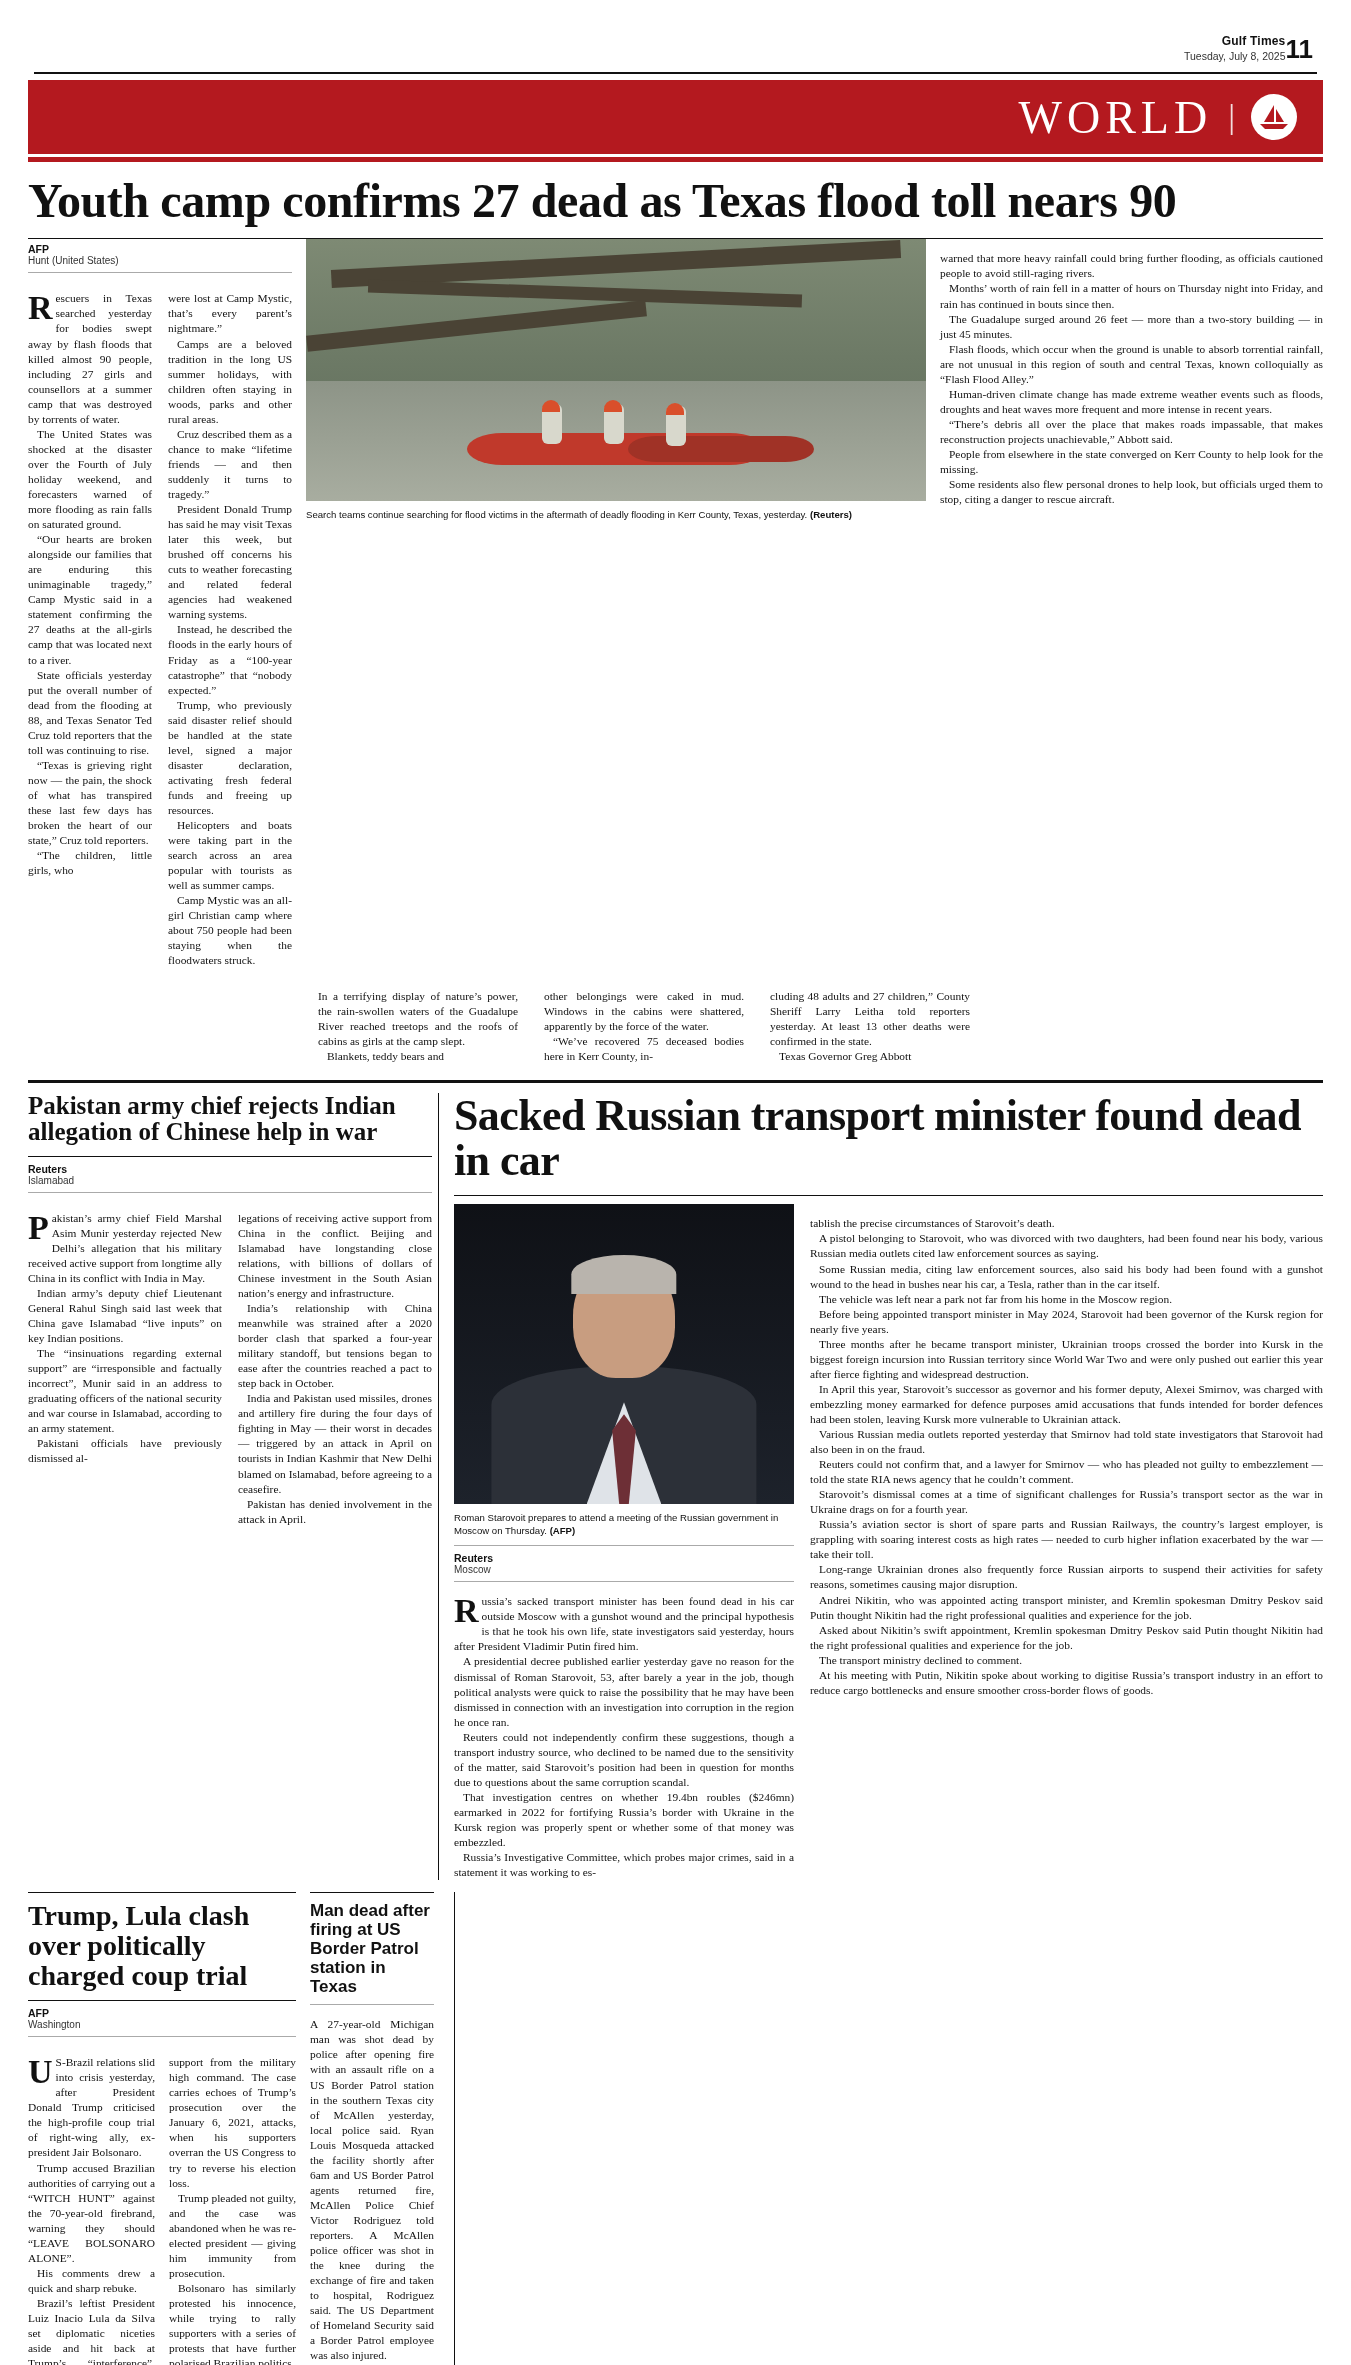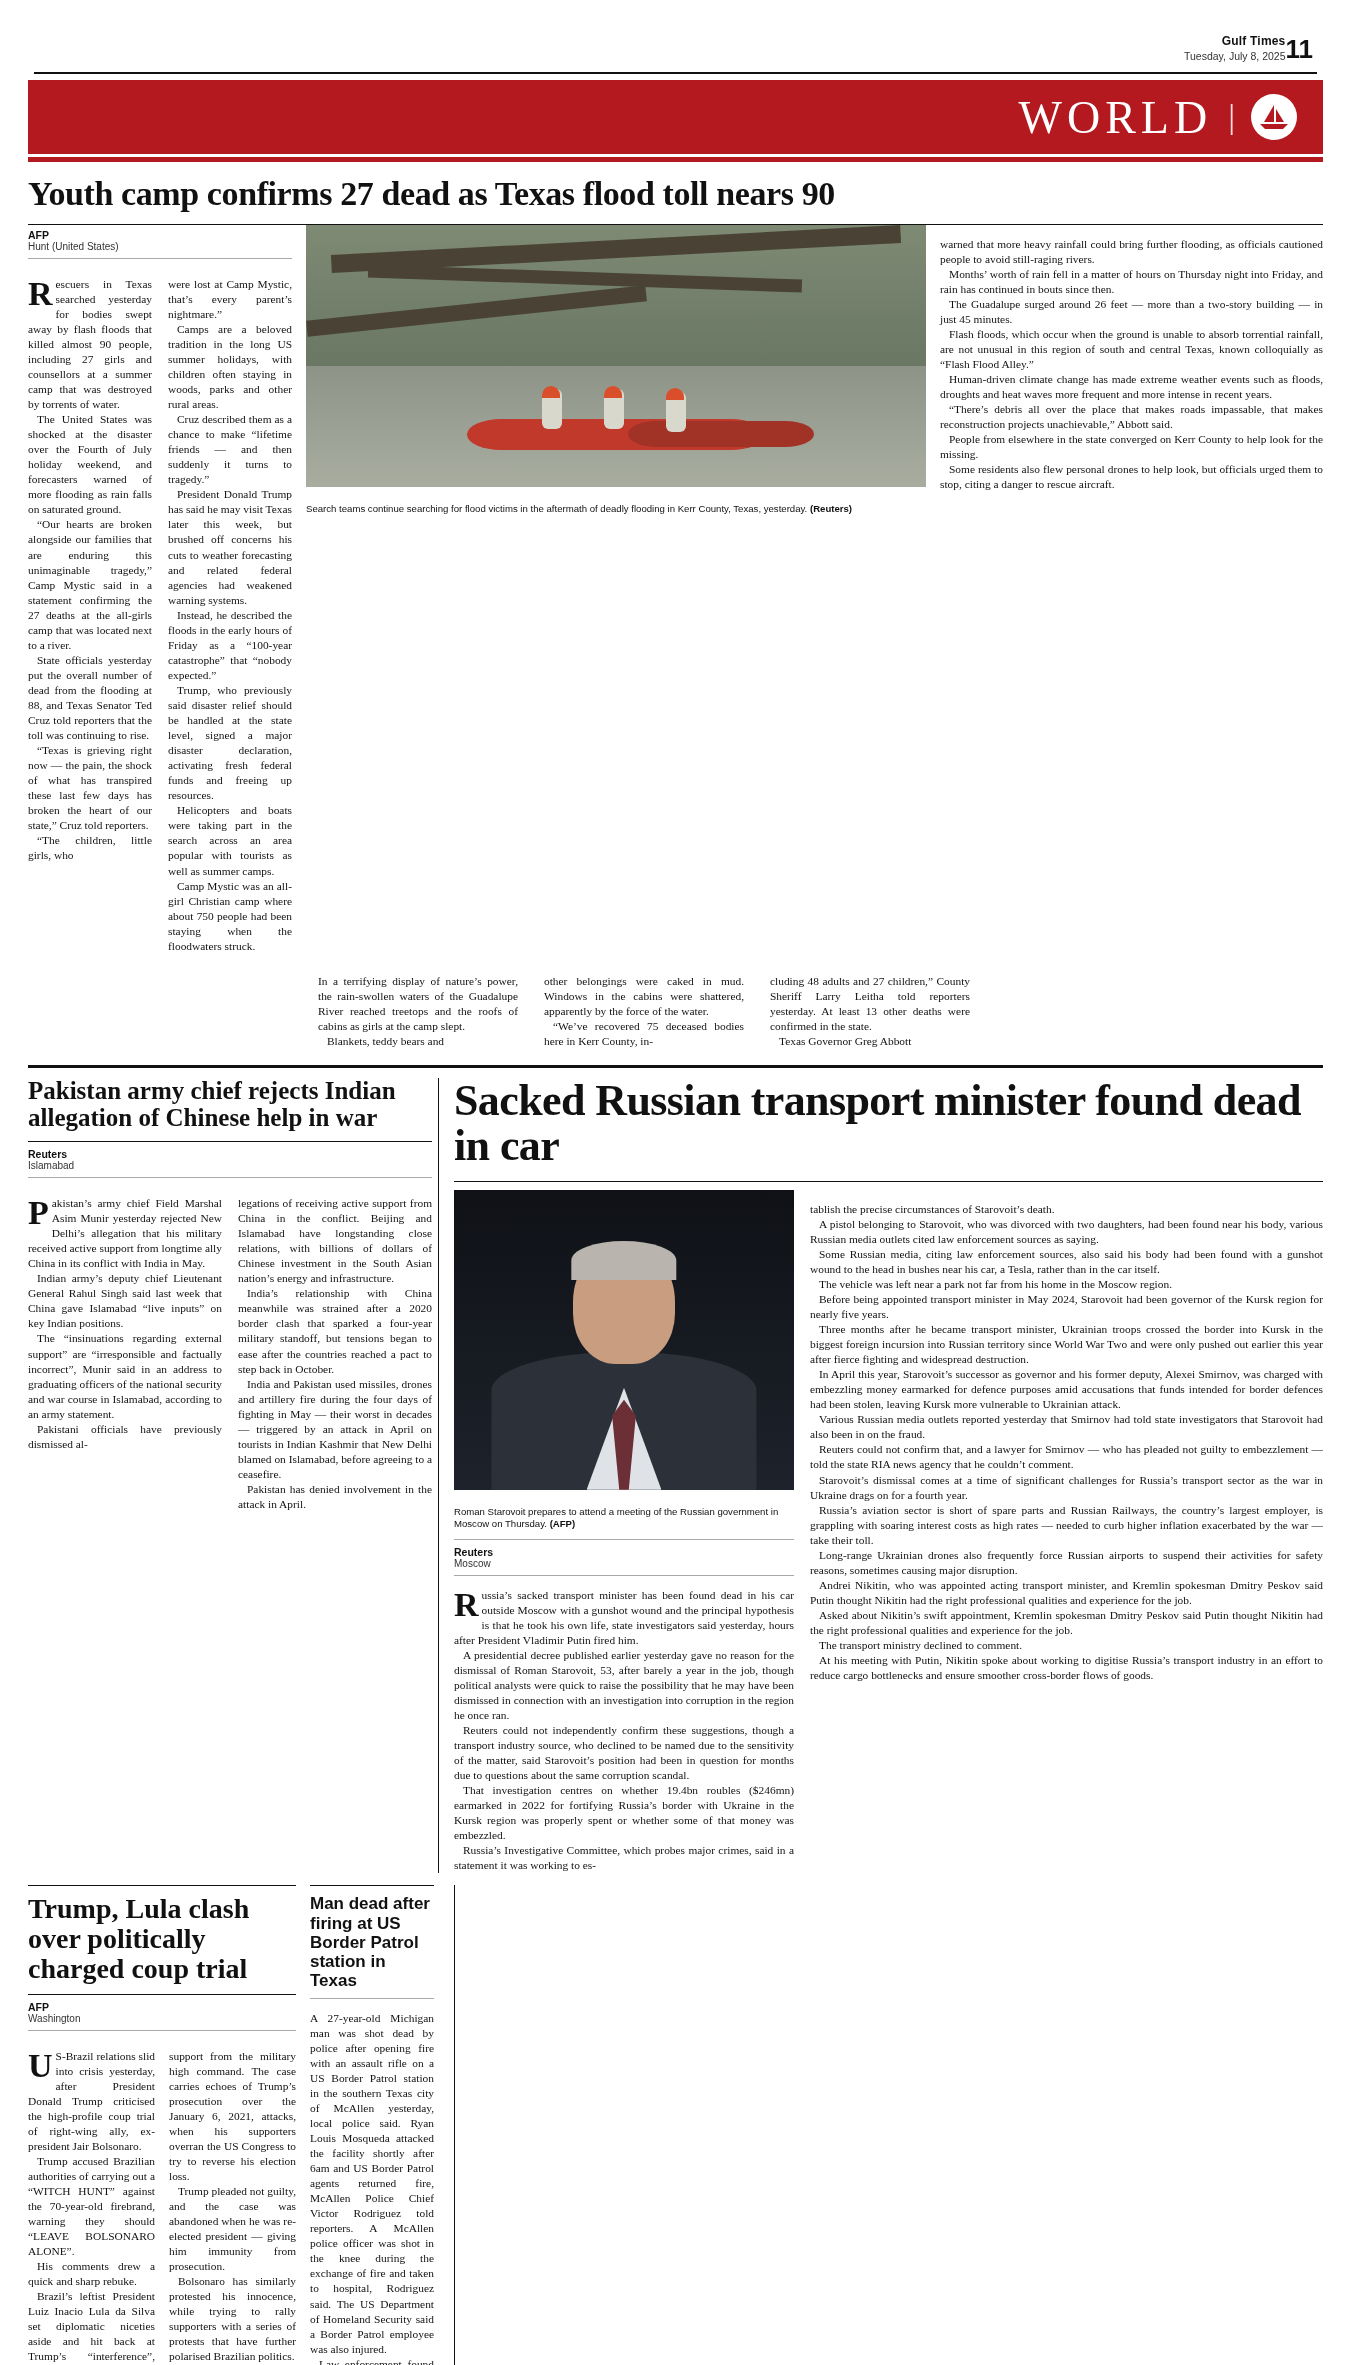--- a/index.html
+++ b/index.html
@@ -44,21 +44,21 @@
     display: flex; align-items: center; justify-content: center;
   }
   .logo-badge svg { display: block; }
   .banner-underline { height: 5px; background: #b4191f; margin-top: 3px; }
   .thin-rule { border-top: 1px solid #111; }
   .hairline { border-top: 1px solid #aaa; }
 
   h1.headline {
     font-family: "Liberation Serif", serif;
     font-weight: bold;
-    font-size: 34px;
+    font-size: 48px;
     line-height: 1.05;
     margin: 12px 0 12px 0;
     letter-spacing: -0.4px;
   }
   .byline-name {
     font-family: "Liberation Sans", sans-serif;
     font-weight: bold; font-size: 10.5px;
     margin-top: 4px;
   }
   .byline-place {
@@ -77,21 +77,21 @@
     float: left;
     font-size: 34px;
     line-height: 0.82;
     font-weight: bold;
     padding: 3px 3px 0 0;
   }
 
   .caption {
     font-family: "Liberation Sans", sans-serif;
     font-size: 9.6px; line-height: 1.3; color: #111;
-    padding-top: 16px;
+    padding-top: 8px;
   }
   .caption b { font-weight: bold; }
 
   
   .story1 { margin-top: 14px; }
   .s1-grid { display: grid; grid-template-columns: 264px 620px auto; gap: 14px; }
   .photo {
     width: 100%; display: block; position: relative; overflow: hidden;
   }
   .s1-bottom { display: grid; grid-template-columns: 264px 200px 200px 200px auto; gap: 26px; margin-top: 8px; }

